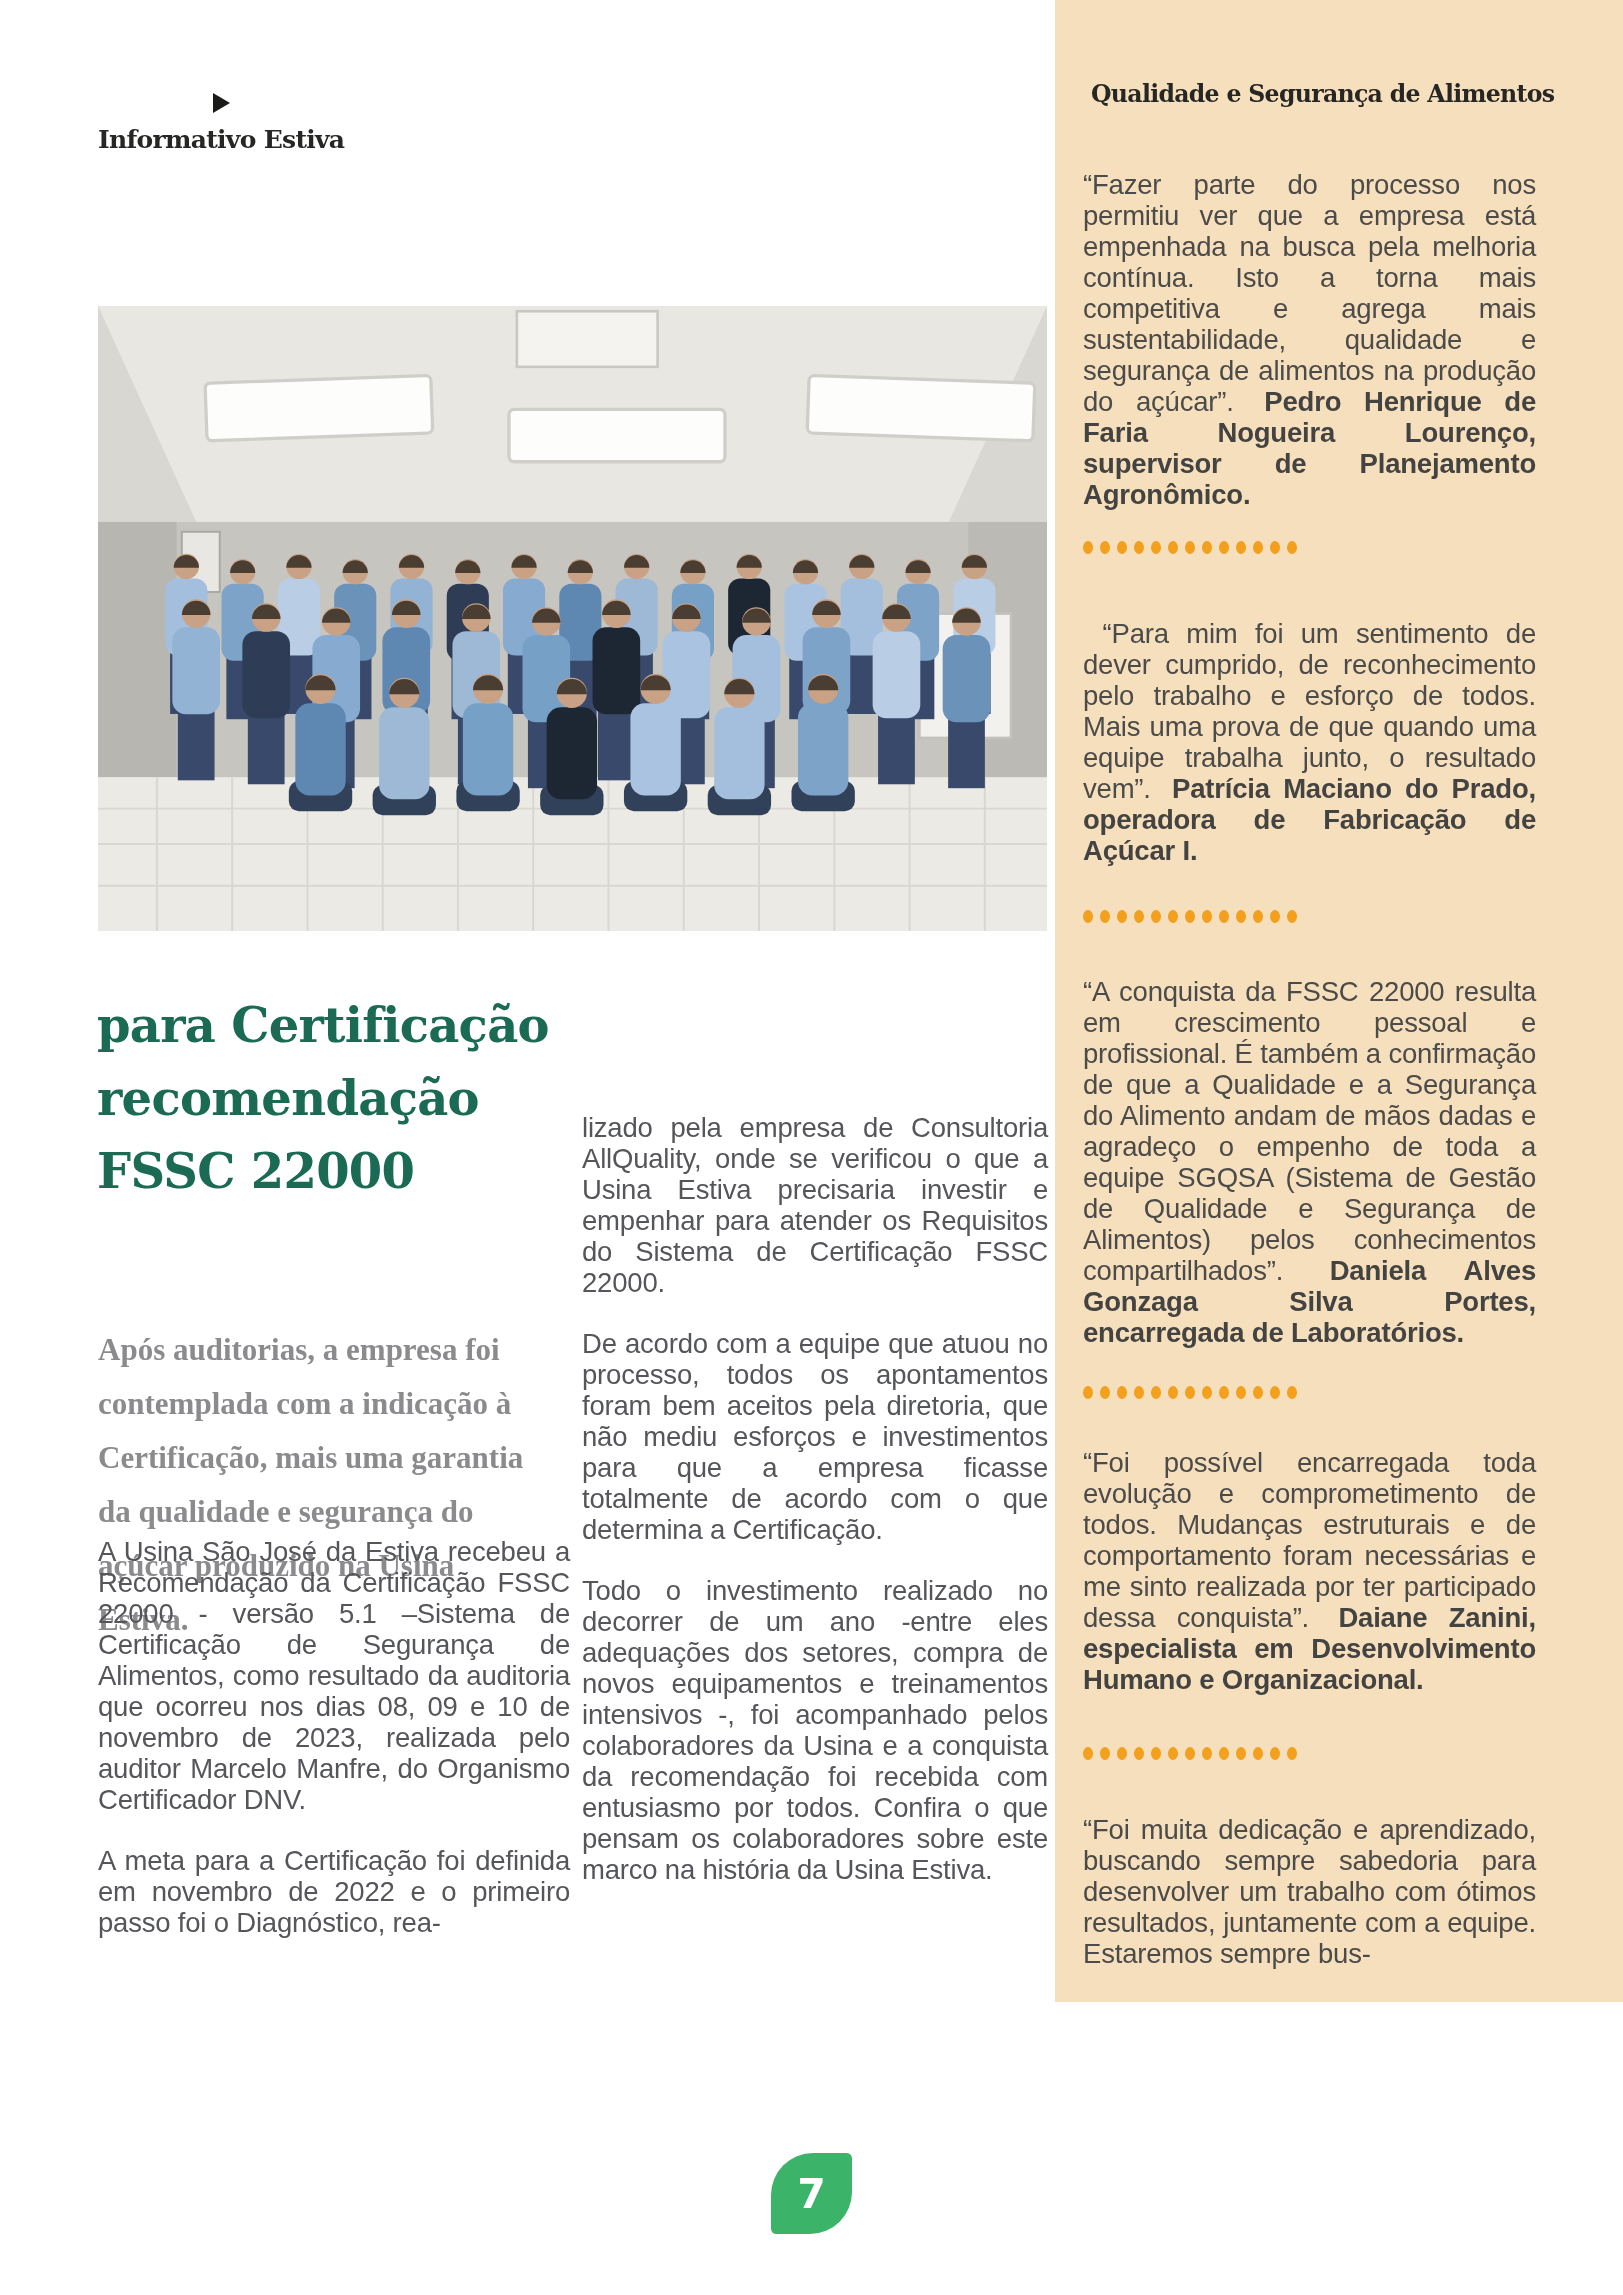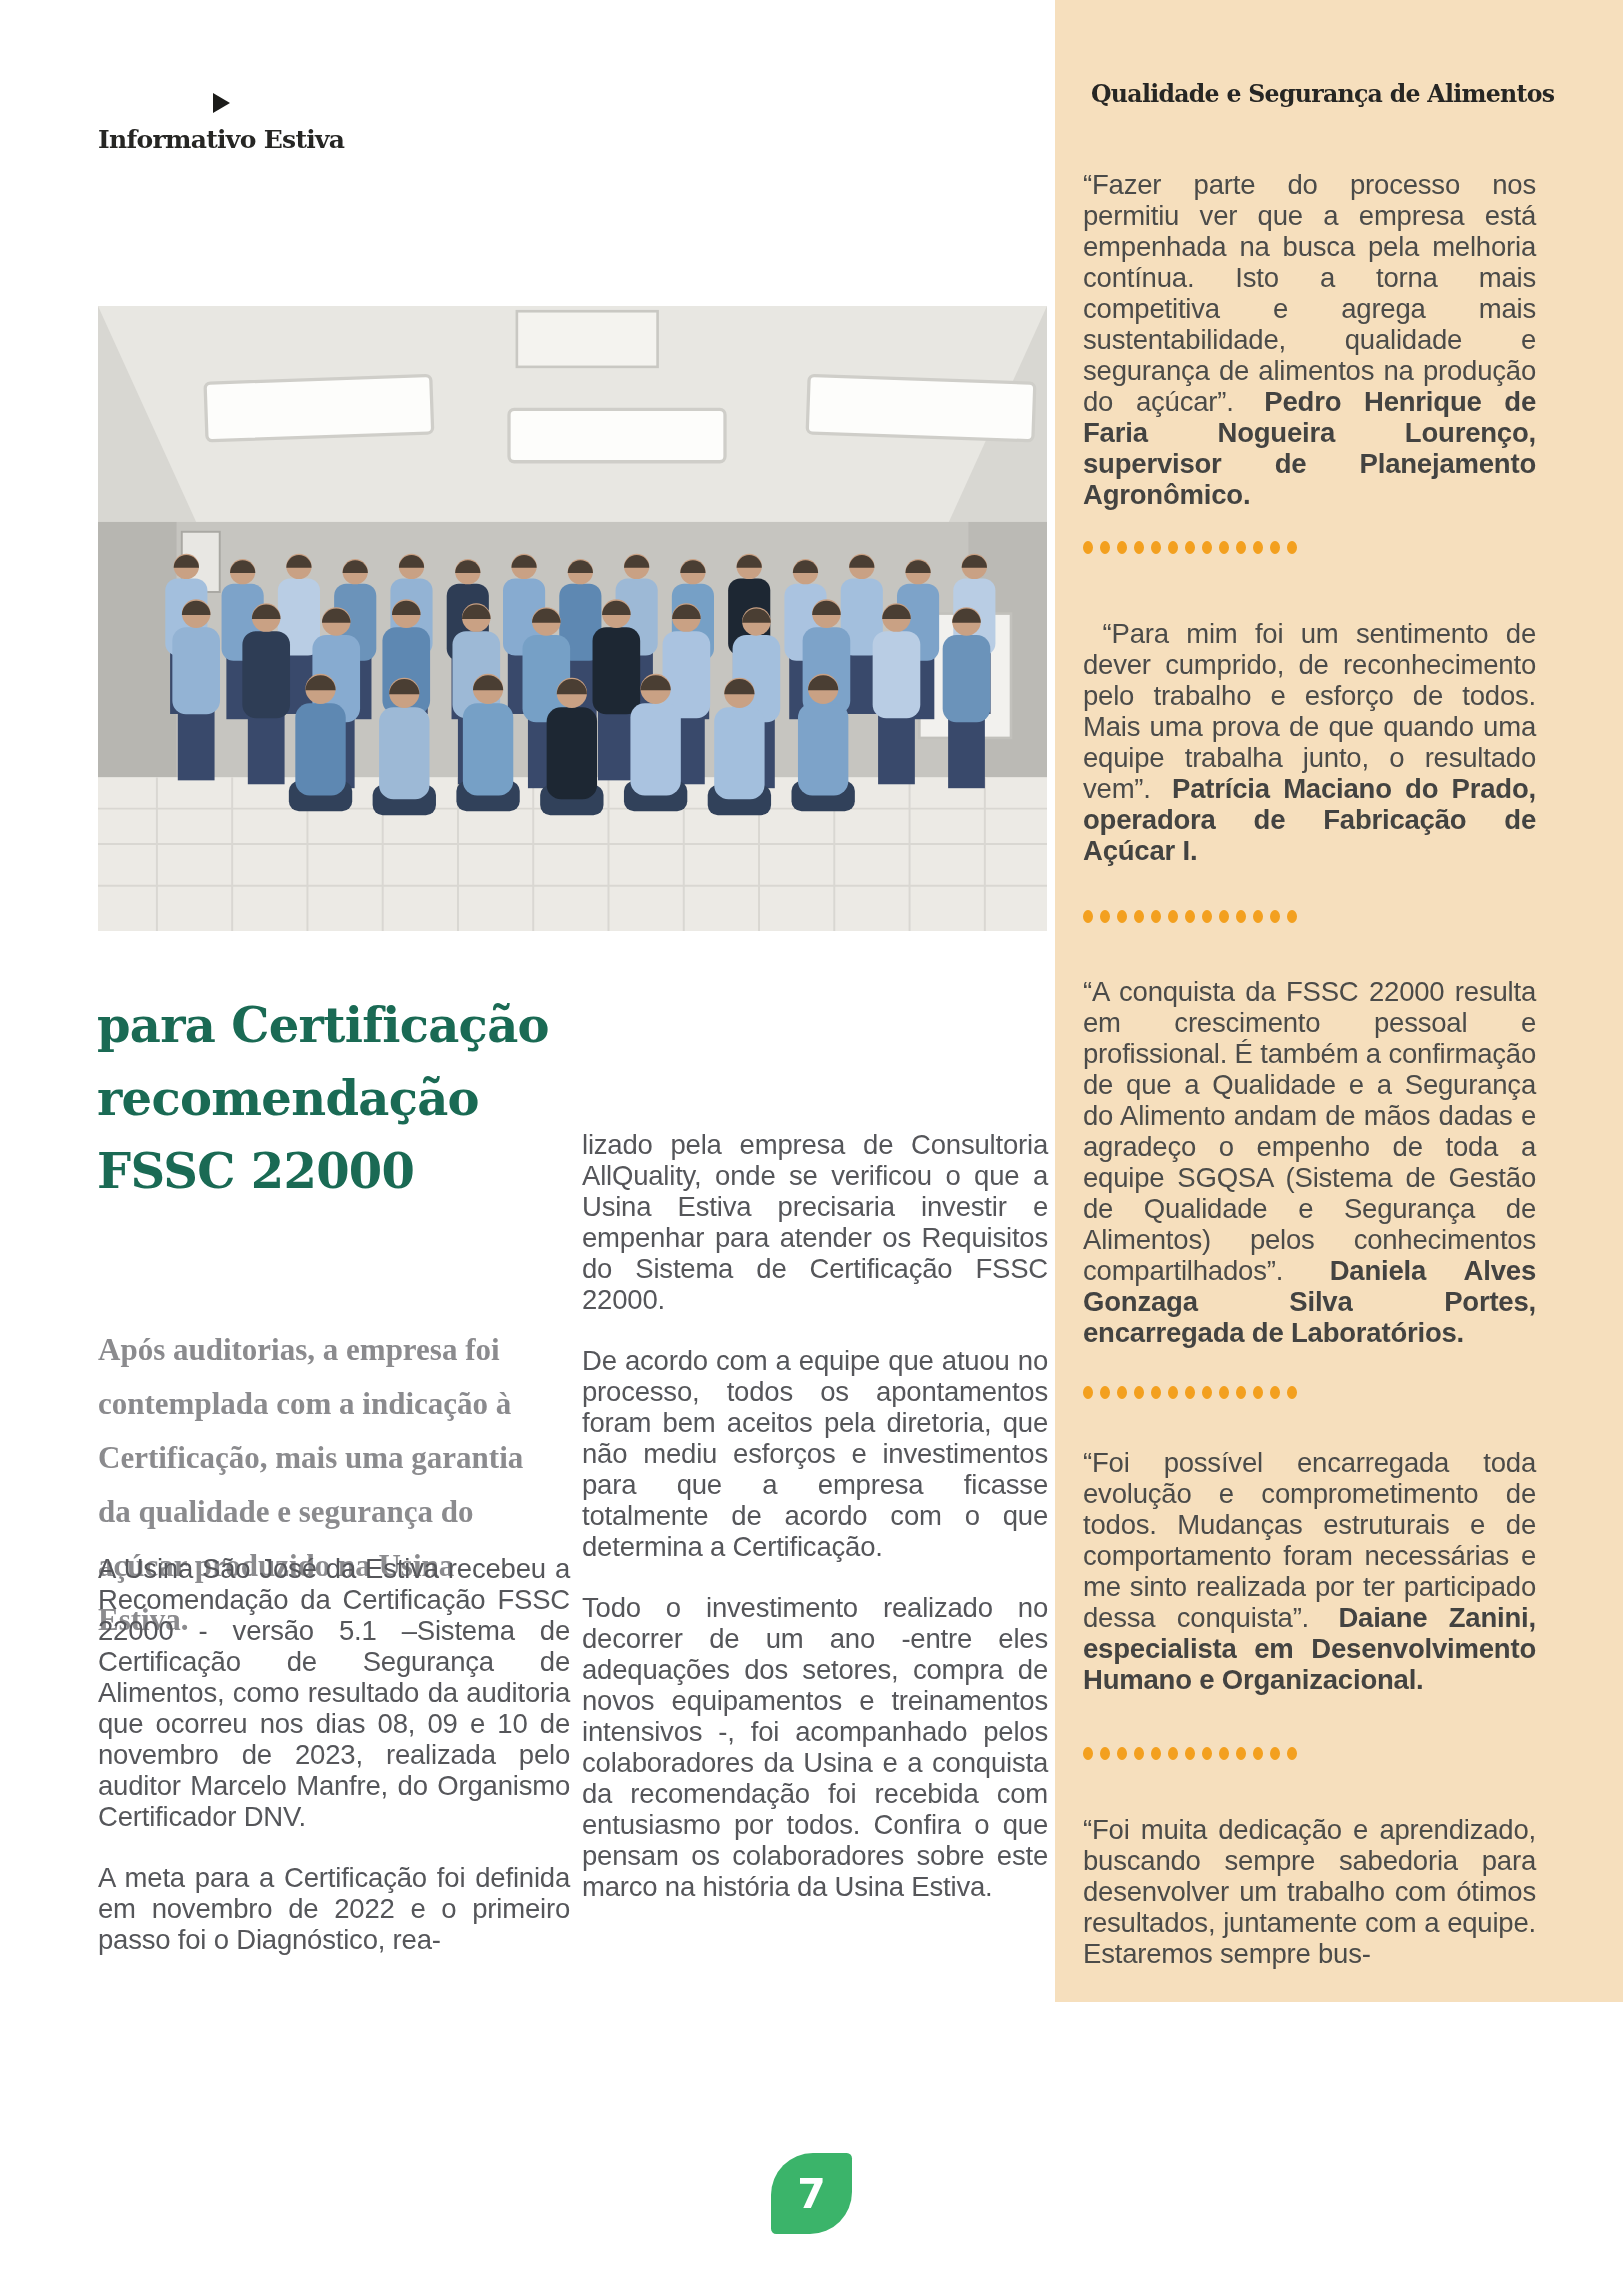--- a/index.html
+++ b/index.html
@@ -27,21 +27,21 @@
     color:#1a6a54; font-size:48px; line-height:73px; letter-spacing:-0.7px;
   }
   .lead {
     position:absolute; left:98px; top:1323px; width:450px;
     font-family:"Liberation Serif", serif; font-weight:bold;
     color:#8b8b8e; font-size:31px; line-height:54px;
   }
 
   
   .bodycol { position:absolute; font-size:27.5px; line-height:31px; color:#55565a; text-align:justify; letter-spacing:-0.2px; }
-  .bodycol p { margin:17px 0 30px 0; }
+  .bodycol p { margin:0 0 30px 0; }
   .col1 { left:98px; top:1536px; width:472px; }
   .col2 { left:582px; top:1112px; width:466px; }
 
   
   .quote { position:absolute; left:1083px; width:453px; margin:0;
     font-size:27.5px; line-height:31px; color:#4b4b49; text-align:justify; letter-spacing:-0.2px; }
   .quote b { font-weight:bold; color:#434341;margin-left:8px; }
   .quote.indent { text-indent:19.6px; }
   .dots { position:absolute; left:1083px; display:flex; gap:7.2px; }
   .dots i { display:block; width:9.8px; height:13px; border-radius:50%; background:#f3a01f; }

